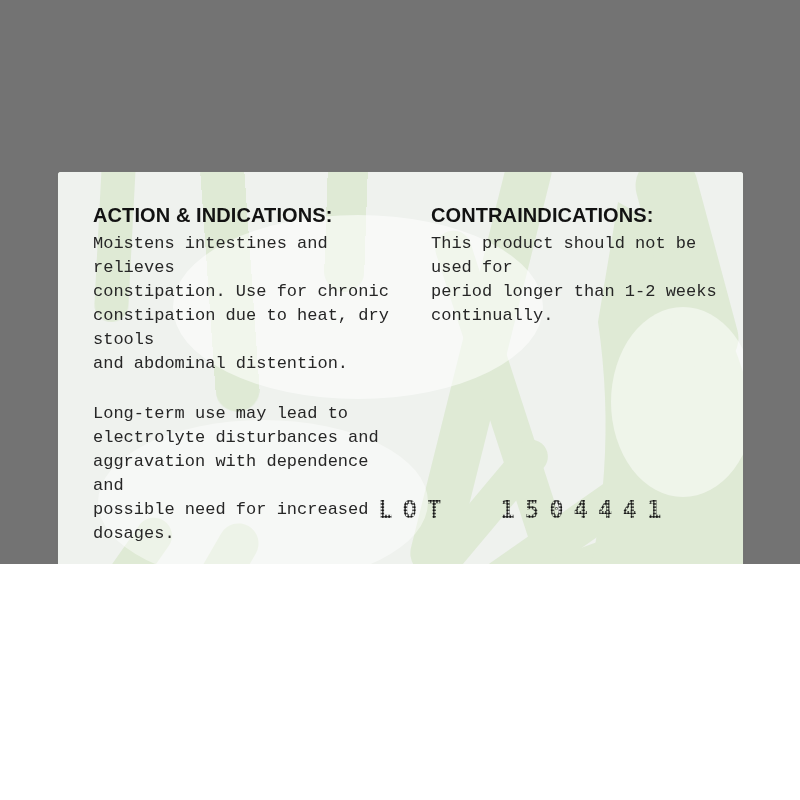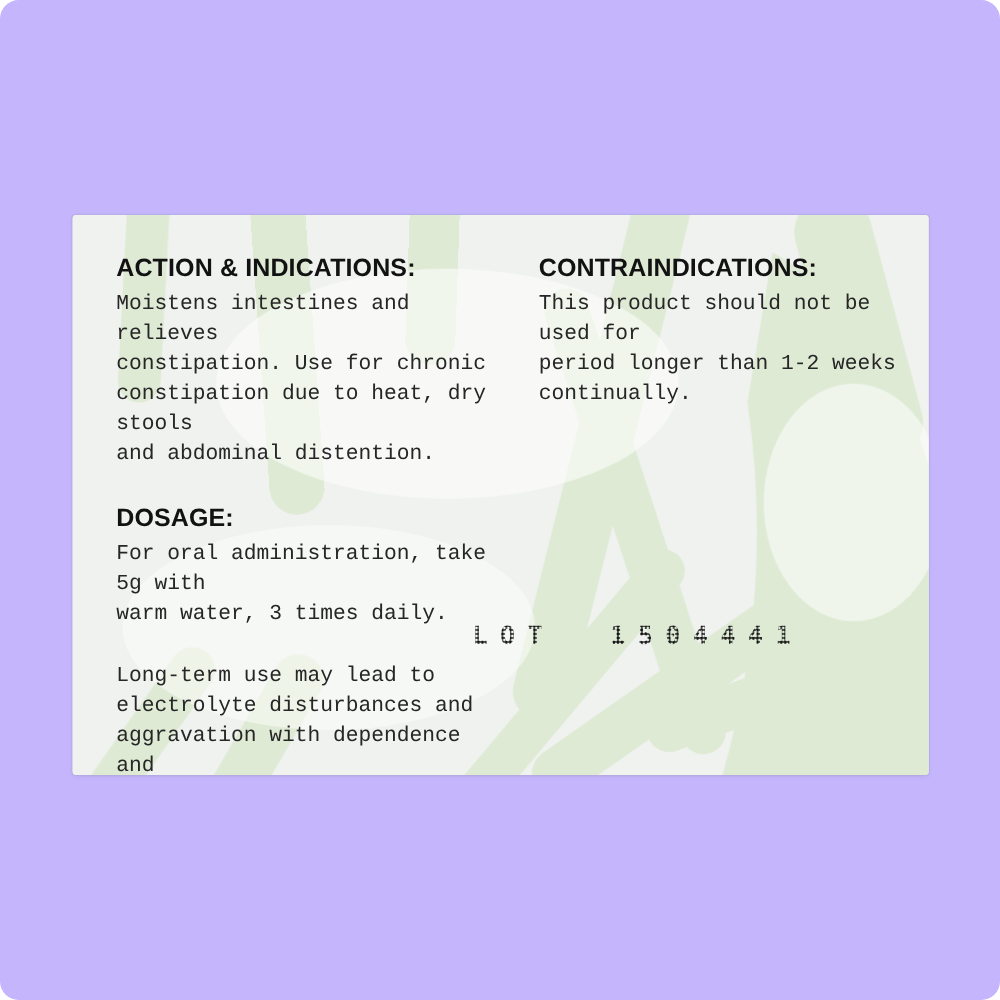--- a/index.html
+++ b/index.html
@@ -1,20 +1,20 @@
 <!DOCTYPE html>
 <html><head>
 <meta charset="utf-8">
 <style>
   html, body { margin: 0; padding: 0; background: #ffffff; }
   body { width: 800px; height: 800px; }
   .stage {
-    position: relative; width: 800px; height: 800px;
+    position: relative; width: 800px; height: 564px;
     font-family: "Liberation Sans", sans-serif;
-    background: #c4b5fd; overflow: hidden; border-radius: 15px;
+    background: #737373; overflow: hidden;
   }
   .label-card {
     position: absolute; left: 58px; top: 172px; width: 685px; height: 448px;
     border-radius: 3px; overflow: hidden;
     background: #eff2ee;
     box-shadow: 0 0 0 1px rgba(120,130,120,0.12), 0 1px 3px rgba(120,130,120,0.10);
   }
   .leaf-bg { position: absolute; left: 0; top: 0; width: 100%; height: 100%; }
   .leaf-bg svg { display: block; width: 100%; height: 100%; }
   .col { position: absolute; top: 30px; }
@@ -24,21 +24,21 @@
     font-size: 20px; line-height: 26px; font-weight: 700;
     color: #121212; margin: 0 0 4px 0; letter-spacing: 0.1px;
   }
   .sec-body {
     font-size: 17px; line-height: 24px; font-weight: 400;
     color: #262626; margin: 0 0 26px 0; white-space: pre-line; font-family: Liberation Mono, monospace;
   }
   .lot-stamp {
     position: absolute; left: 320px; top: 324px;
     font-family: "DejaVu Sans Mono", monospace;
-    font-size: 20px; font-weight: 700; letter-spacing: 10px;
+    font-size: 24px; font-weight: 700; letter-spacing: 10px;
     color: #1a1a1a; white-space: pre;
   }
   @supports ((-webkit-background-clip: text) or (background-clip: text)) {
     .lot-stamp {
       background-image: radial-gradient(circle, #141414 1.05px, rgba(20,20,20,0.75) 1.25px, transparent 1.55px);
       background-size: 3.2px 3.2px;
       -webkit-background-clip: text;
       background-clip: text;
       color: transparent;
     }
@@ -77,25 +77,20 @@
 
     <div class="col col-left">
       <div>
         <h3 class="sec-heading">ACTION &amp; INDICATIONS:</h3>
         <p class="sec-body">Moistens intestines and relieves
 constipation. Use for chronic
 constipation due to heat, dry stools
 and abdominal distention.</p>
       </div>
       <div>
-        <h3 class="sec-heading">DOSAGE:</h3>
-        <p class="sec-body">For oral administration, take 5g with
-warm water, 3 times daily.</p>
-      </div>
-      <div>
         <p class="sec-body">Long-term use may lead to
 electrolyte disturbances and
 aggravation with dependence and
 possible need for increased
 dosages.</p>
       </div>
     </div>
 
     <div class="col col-right">
       <div>

